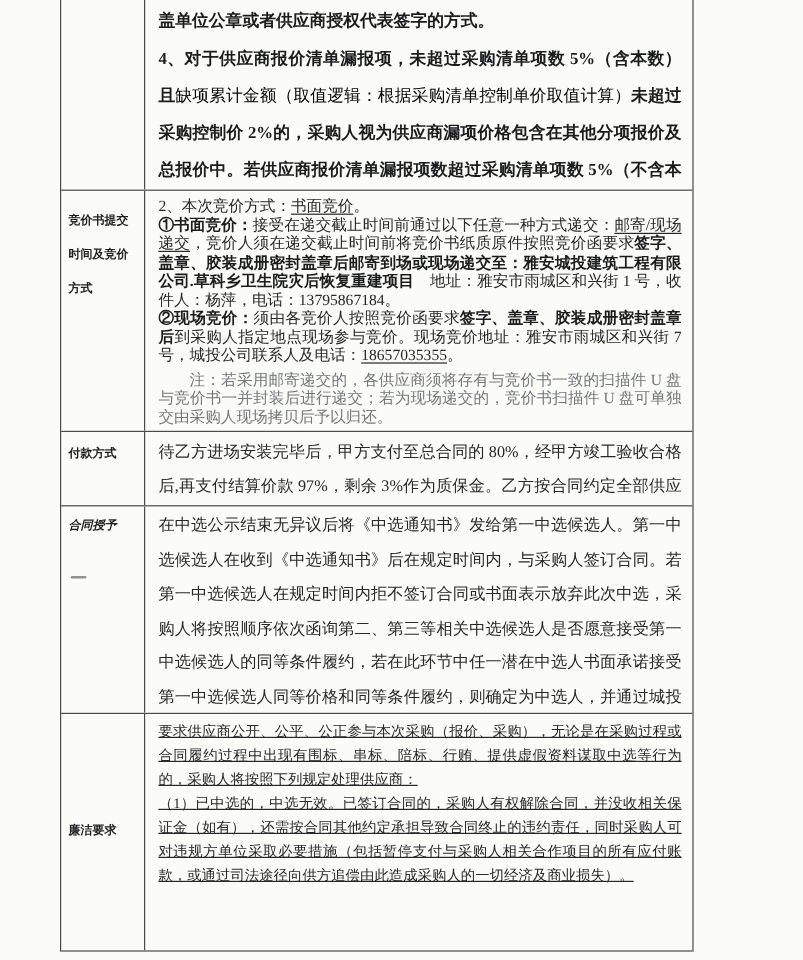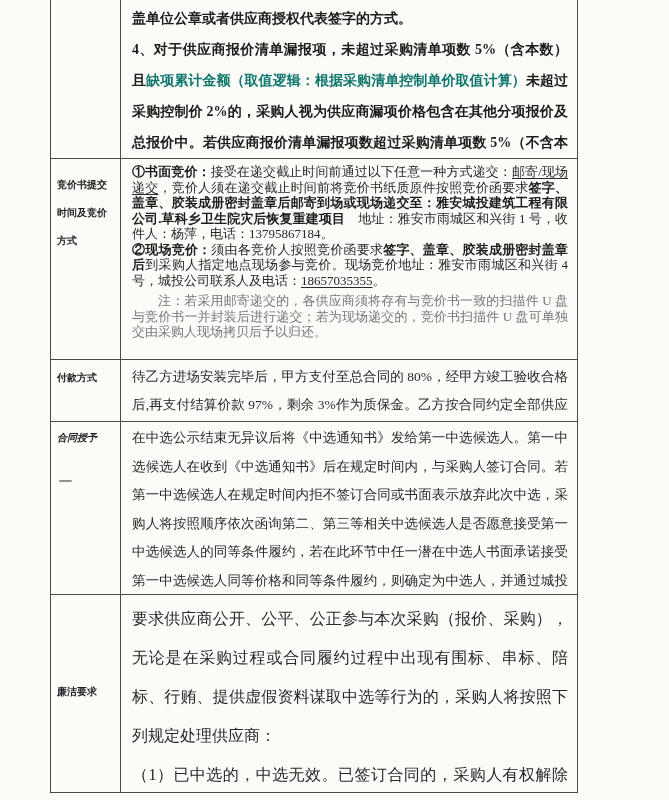--- a/index.html
+++ b/index.html
@@ -37,25 +37,25 @@
   .r4{height:173px;}
   .r5{height:198px;}
 
   .r1 .cc{font-size:14px;line-height:31px;padding-top:3px;font-weight:600;color:#202124;}
   .r2 .cc{font-size:13px;line-height:15.5px;padding-top:5px;}
   .r2 .lc{padding-top:12px;line-height:28px;}
   .r3 .cc{font-size:13.5px;line-height:28px;padding-top:3px;}
   .r3 .lc{padding-top:11px;}
   .r4 .cc{font-size:13.5px;line-height:28.5px;padding-top:2px;}
   .r4 .lc{padding-top:9px;font-style:italic;}
-  .r5 .cc{font-size:16px;line-height:39px;padding-top:4px;}
+  .r5 .cc{font-size:12px;line-height:20px;padding-top:4px;text-decoration:underline;}
   .r5 .lc{padding-top:90px;}
 
   .sg-b{font-weight:700;color:#1b1c1e;}
-  .sg-m{color:#0f766e;font-weight:700;}
+  .sg-m{color:#000000;font-weight:400;}
   .sg-u{text-decoration:underline;text-underline-offset:2px;text-decoration-thickness:1px;}
   .note{color:#74787c;text-indent:26px;margin-top:5px !important;}
   .artifact-dash{
     position:absolute;left:8px;top:58px;width:13px;height:2px;
     background:#6f6f6d;opacity:.75;border-radius:1px;
   }
 </style>
 </head>
 <body>
 
@@ -70,22 +70,23 @@
       </div>
     </div>
 
     <div class="row r2">
       <div class="lc">
         <div class="lbl-line">竞价书提交</div>
         <div class="lbl-line">时间及竞价</div>
         <div class="lbl-line">方式</div>
       </div>
       <div class="cc">
+        <p><span>2、本次竞价方式：</span><span class="sg-u">书面竞价</span><span>。</span></p>
         <p><span class="sg-b">①书面竞价：</span><span>接受在递交截止时间前通过以下任意一种方式递交：</span><span class="sg-u">邮寄/现场递交</span><span>，竞价人须在递交截止时间前将竞价书纸质原件按照竞价函要求</span><span class="sg-b">签字、盖章、胶装成册密封盖章后邮寄到场或现场递交至：雅安城投建筑工程有限公司.草科乡卫生院灾后恢复重建项目</span><span>　地址：雅安市雨城区和兴街 1 号，收件人：杨萍，电话：13795867184。</span></p>
-        <p><span class="sg-b">②现场竞价：</span><span>须由各竞价人按照竞价函要求</span><span class="sg-b">签字、盖章、胶装成册密封盖章后</span><span>到采购人指定地点现场参与竞价。现场竞价地址：雅安市雨城区和兴街 4 号，城投公司联系人及电话：</span><span class="sg-u">18657035355</span><span>。</span></p>
+        <p><span class="sg-b">②现场竞价：</span><span>须由各竞价人按照竞价函要求</span><span class="sg-b">签字、盖章、胶装成册密封盖章后</span><span>到采购人指定地点现场参与竞价。现场竞价地址：雅安市雨城区和兴街 7 号，城投公司联系人及电话：</span><span class="sg-u">18657035355</span><span>。</span></p>
         <p class="note"><span>注：若采用邮寄递交的，各供应商须将存有与竞价书一致的扫描件 U 盘与竞价书一并封装后进行递交；若为现场递交的，竞价书扫描件 U 盘可单独交由采购人现场拷贝后予以归还。</span></p>
       </div>
     </div>
 
     <div class="row r3">
       <div class="lc">
         <div class="lbl-line">付款方式</div>
       </div>
       <div class="cc">
         <p><span>待乙方进场安装完毕后，甲方支付至总合同的 80%，经甲方竣工验收合格后,再支付结算价款 97%，剩余 3%作为质保金。乙方按合同约定全部供应完成后须提供封账协议。</span></p>

